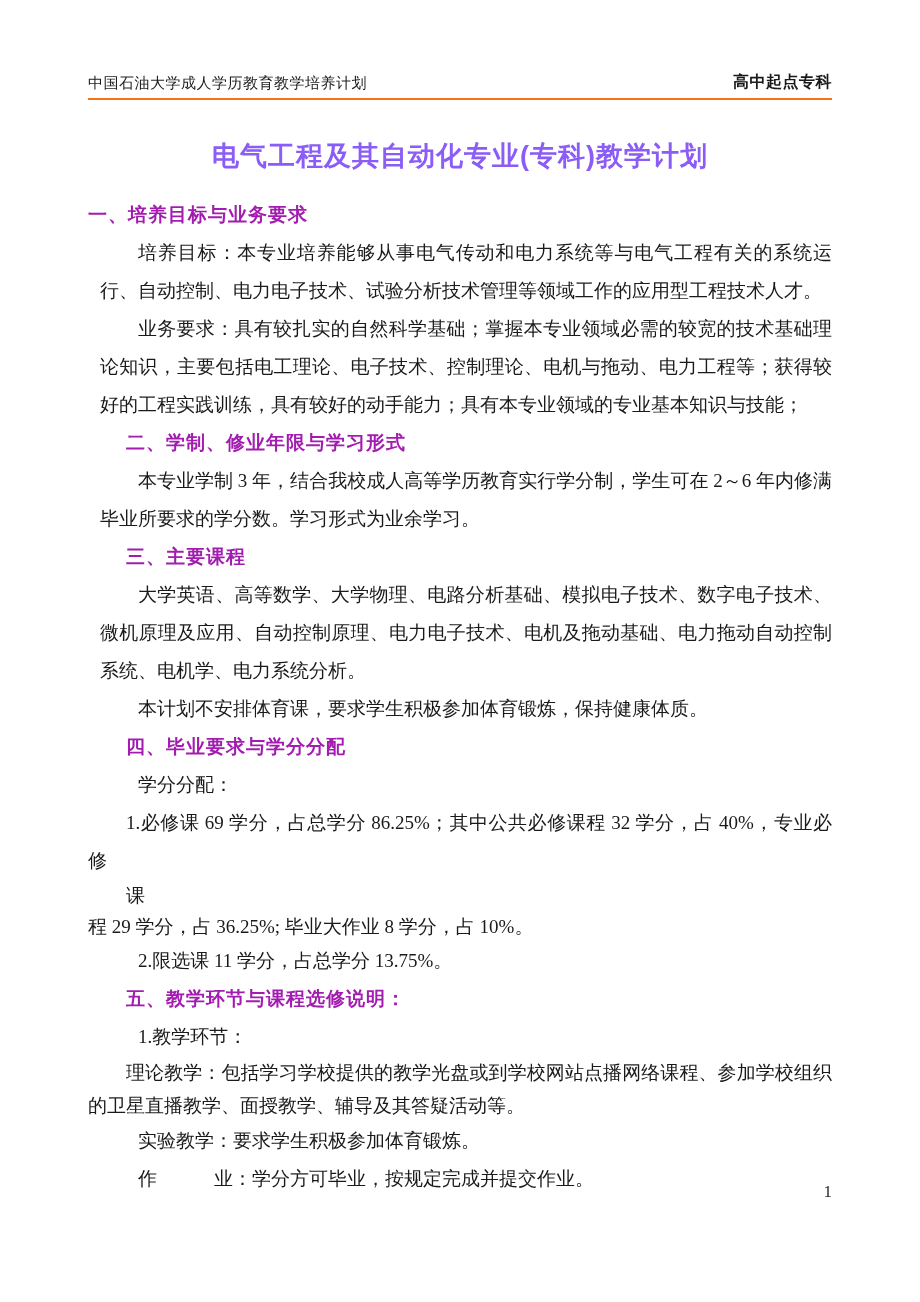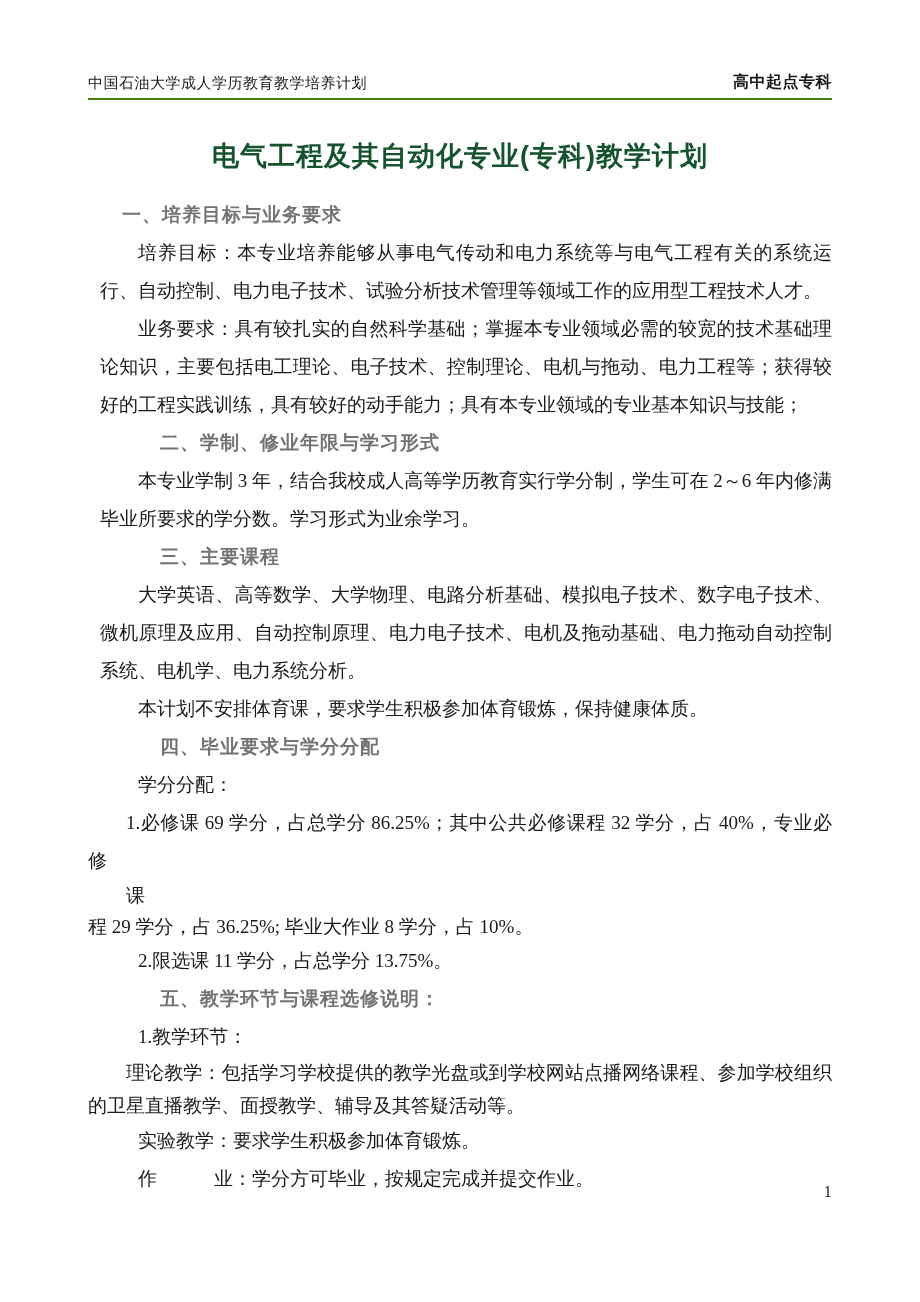--- a/index.html
+++ b/index.html
@@ -18,21 +18,21 @@
     box-sizing: border-box;
     width: 920px;
     height: 1302px;
     padding: 72px 88px 0 88px;
     position: relative;
   }
   .header {
     display: flex;
     justify-content: space-between;
     align-items: flex-end;
-    border-bottom: 2px solid #4d7c0f;
+    border-bottom: 2px solid #f97316;
     padding-bottom: 5px;
   }
   .header-left {
     font-size: 15px;
     letter-spacing: 0.5px;
     font-family: "Liberation Serif", "DejaVu Serif", serif;
   }
   .header-right {
     font-size: 16px;
     font-weight: bold;
@@ -40,37 +40,36 @@
     font-family: "Liberation Sans", "DejaVu Sans", sans-serif;
   }
   .doc-title {
     margin: 36px 0 20px 0;
     text-align: center;
     font-family: "Liberation Sans", "DejaVu Sans", sans-serif;
     font-weight: bold;
     font-size: 27px;
     line-height: 40px;
     letter-spacing: 1px;
-    color: #14532d;
+    color: #8b5cf6;
   }
   .doc-body {
     width: 744px;
   }
   .blk {
     font-size: 19px;
     line-height: 38px;
     text-align: justify;
     color: #1a1a1a;
   }
   .s-heading-flush, .s-heading {
     font-family: "Liberation Sans", "DejaVu Sans", sans-serif;
     font-weight: bold;
     letter-spacing: 1px;
-    color: #737373;
-    margin-left: 34px;
+    color: #a21caf;
   }
   .s-heading { text-indent: 2em; }
   .s-para { text-indent: 2em; margin-left: 12px; }
   .s-para-fill { text-indent: 2em; text-align-last: justify; }
   .s-para-tight { text-indent: 2em; line-height: 31px; }
   .s-line-flush { text-indent: 0; line-height: 31px; }
   .s-para-snug { text-indent: 2em; line-height: 33px; }
   .page-number {
     position: absolute;
     top: 1182px;

